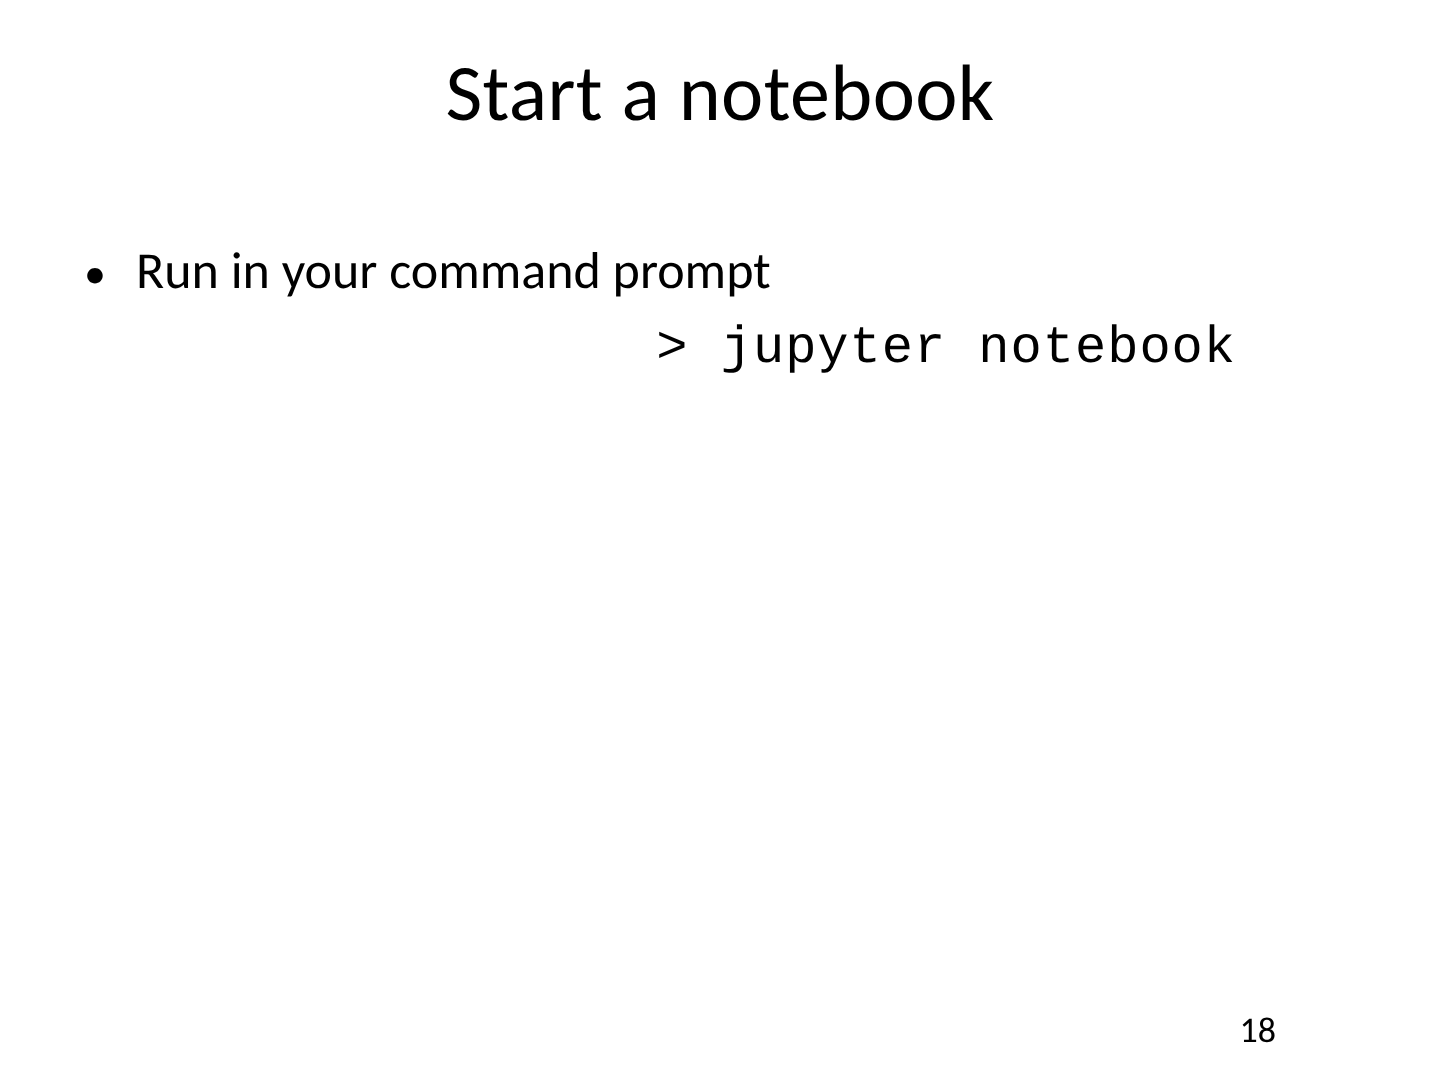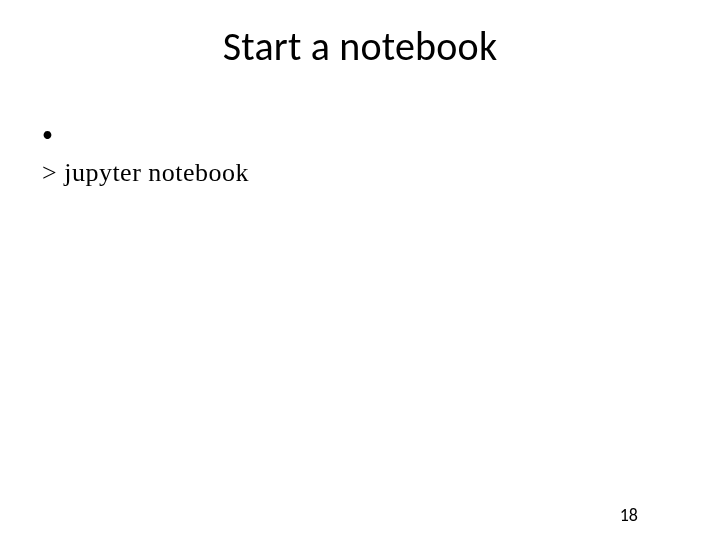--- a/index.html
+++ b/index.html
@@ -45,43 +45,45 @@
     width: 26px;
     flex: 0 0 26px;
     text-align: left;
     font-size: 22px;
     line-height: 1.5;
   }
   .bullet-text {
     font-family: Calibri, "Segoe UI", Arial, sans-serif;
   }
   .code-line {
-    font-family: Liberation Serif, serif;
+    font-family: Liberation Mono, monospace;
     font-size: 26px;
     margin-top: 4px;
     letter-spacing: 0.5px;
+    text-align: right;
   }
   .page-number {
     position: absolute;
     bottom: 14px;
     right: 22px;
     font-size: 18px;
     font-family: Calibri, "Segoe UI", Arial, sans-serif;
   }
 </style>
 </head>
 <body>
 
 <div class="slide">
 
   <div class="title">Start a notebook</div>
 
   <div class="content">
     <div class="bullet-row">
       <span class="bullet">•</span>
+      <span class="bullet-text">Run in your command prompt</span>
     </div>
     <div class="code-line">
       <span>&gt;</span>
       <span> </span>
       <span>jupyter notebook</span>
     </div>
   </div>
 
   <div class="page-number">18</div>
 

